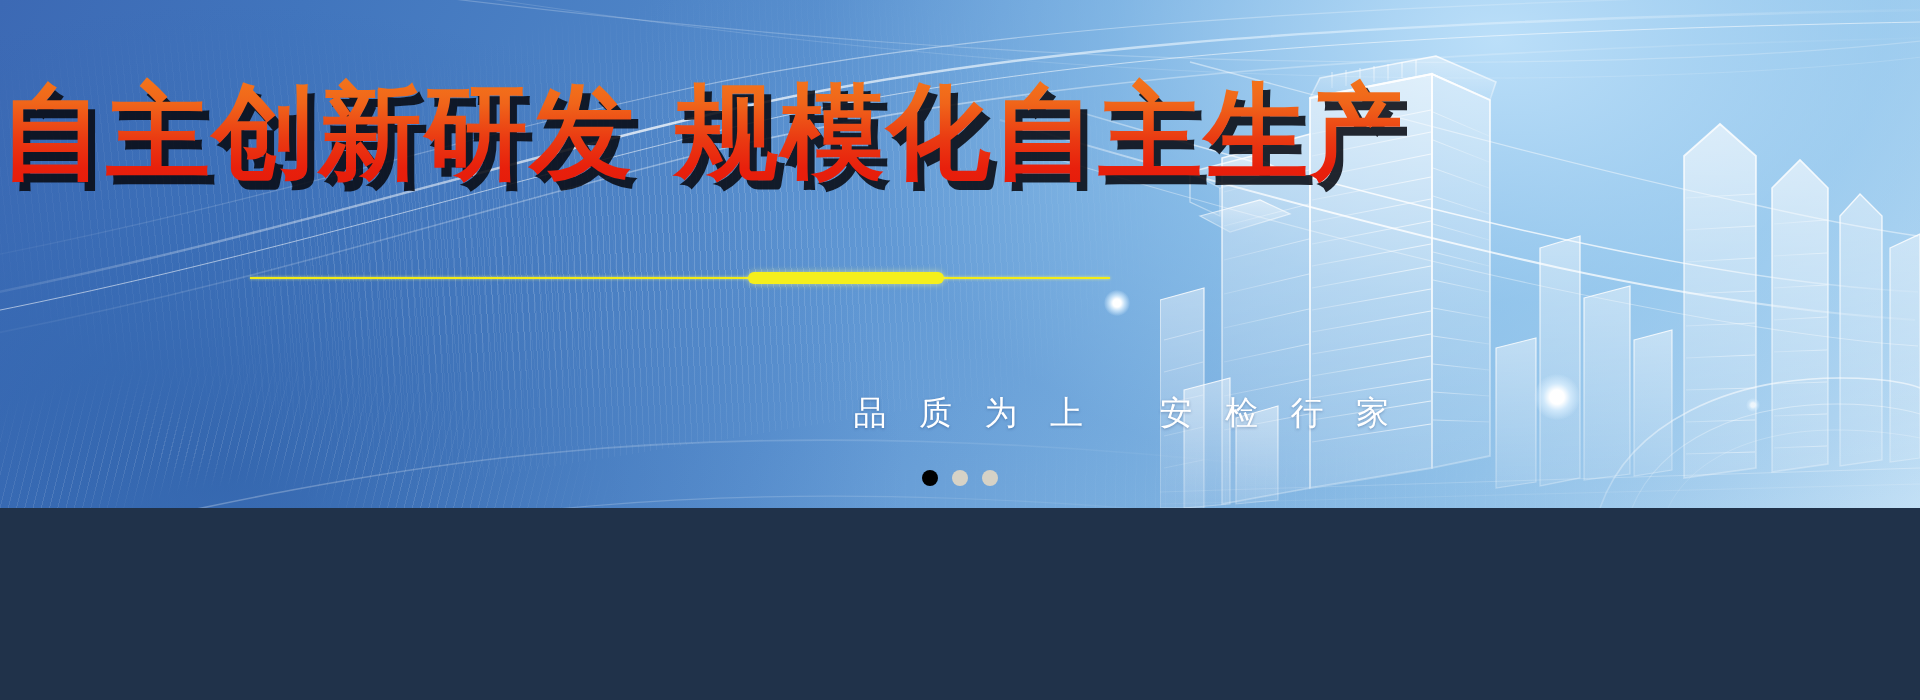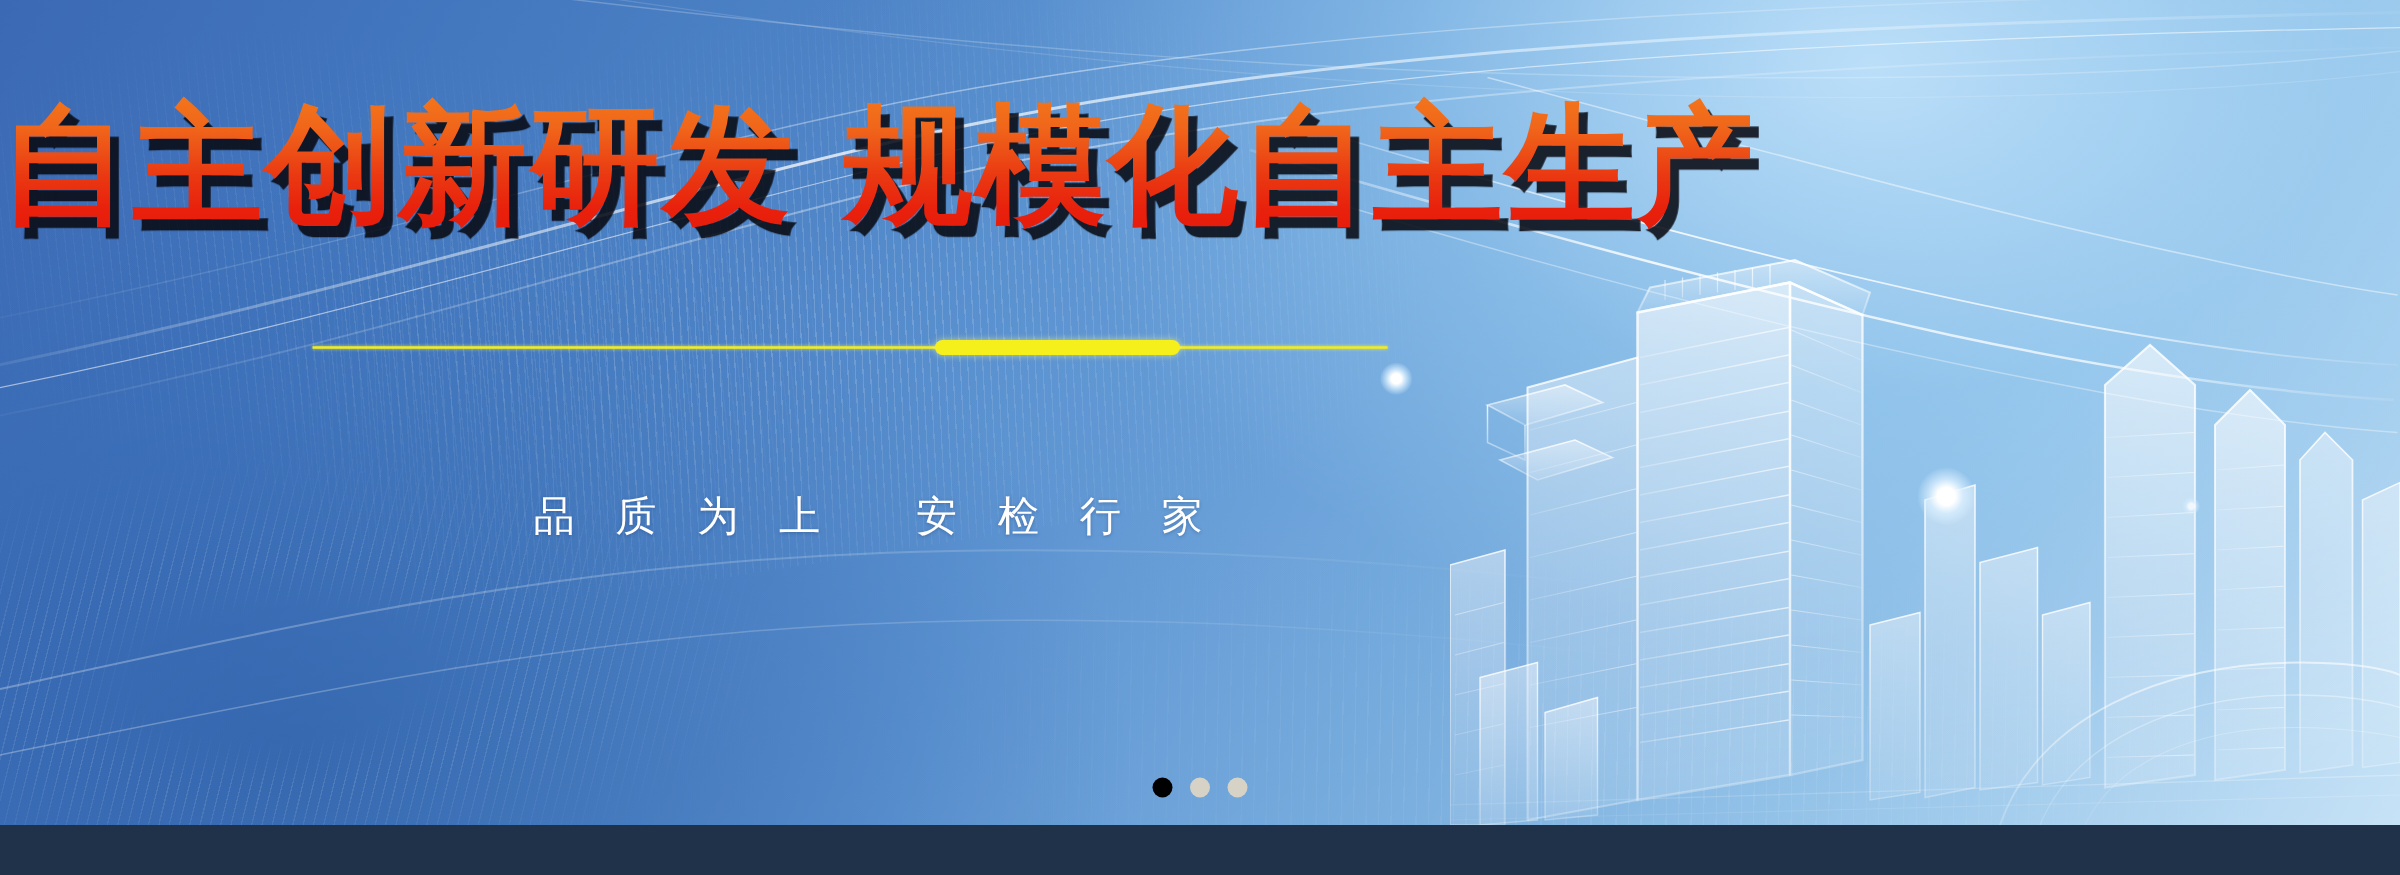--- a/index.html
+++ b/index.html
@@ -2,21 +2,21 @@
 <html><head>
 <meta charset="utf-8">
 <title>Banner</title>
 <style>
   html,body{margin:0;padding:0;background:#20324a;}
   *{box-sizing:border-box;}
 
   .banner{
     position:relative;
     width:1920px;
-    height:660px;
+    height:508px;
     overflow:hidden;
     font-family:"DejaVu Sans","Liberation Sans",sans-serif;
     background:
       radial-gradient(ellipse 1100px 750px at 78% 8%, rgba(190,225,250,0.95) 0%, rgba(150,202,240,0.55) 35%, rgba(110,170,225,0.12) 62%, rgba(0,0,0,0) 78%),
       radial-gradient(ellipse 900px 620px at 12% 92%, rgba(38,86,160,0.55) 0%, rgba(45,95,170,0.25) 45%, rgba(0,0,0,0) 75%),
       linear-gradient(118deg,
         #3c69b4 0%,
         #4175bd 14%,
         #4d83c6 30%,
         #5e95d2 46%,
@@ -139,21 +139,21 @@
     width:196px; height:12px;
     background:#f5ef1c;
     border-radius:6px;
     box-shadow:0 0 6px rgba(255,255,140,.6);
   }
 
   .tagline{
     position:absolute;
     left:0; right:0;
     top:392px;
-    text-align:center;
+    text-align:right;
     color:#ffffff;
     font-size:33px;
     line-height:42px;
     letter-spacing:11px;
     font-weight:normal;
     white-space:nowrap;
     text-shadow:0 1px 3px rgba(20,50,100,.35);
   }
 
   .description{

